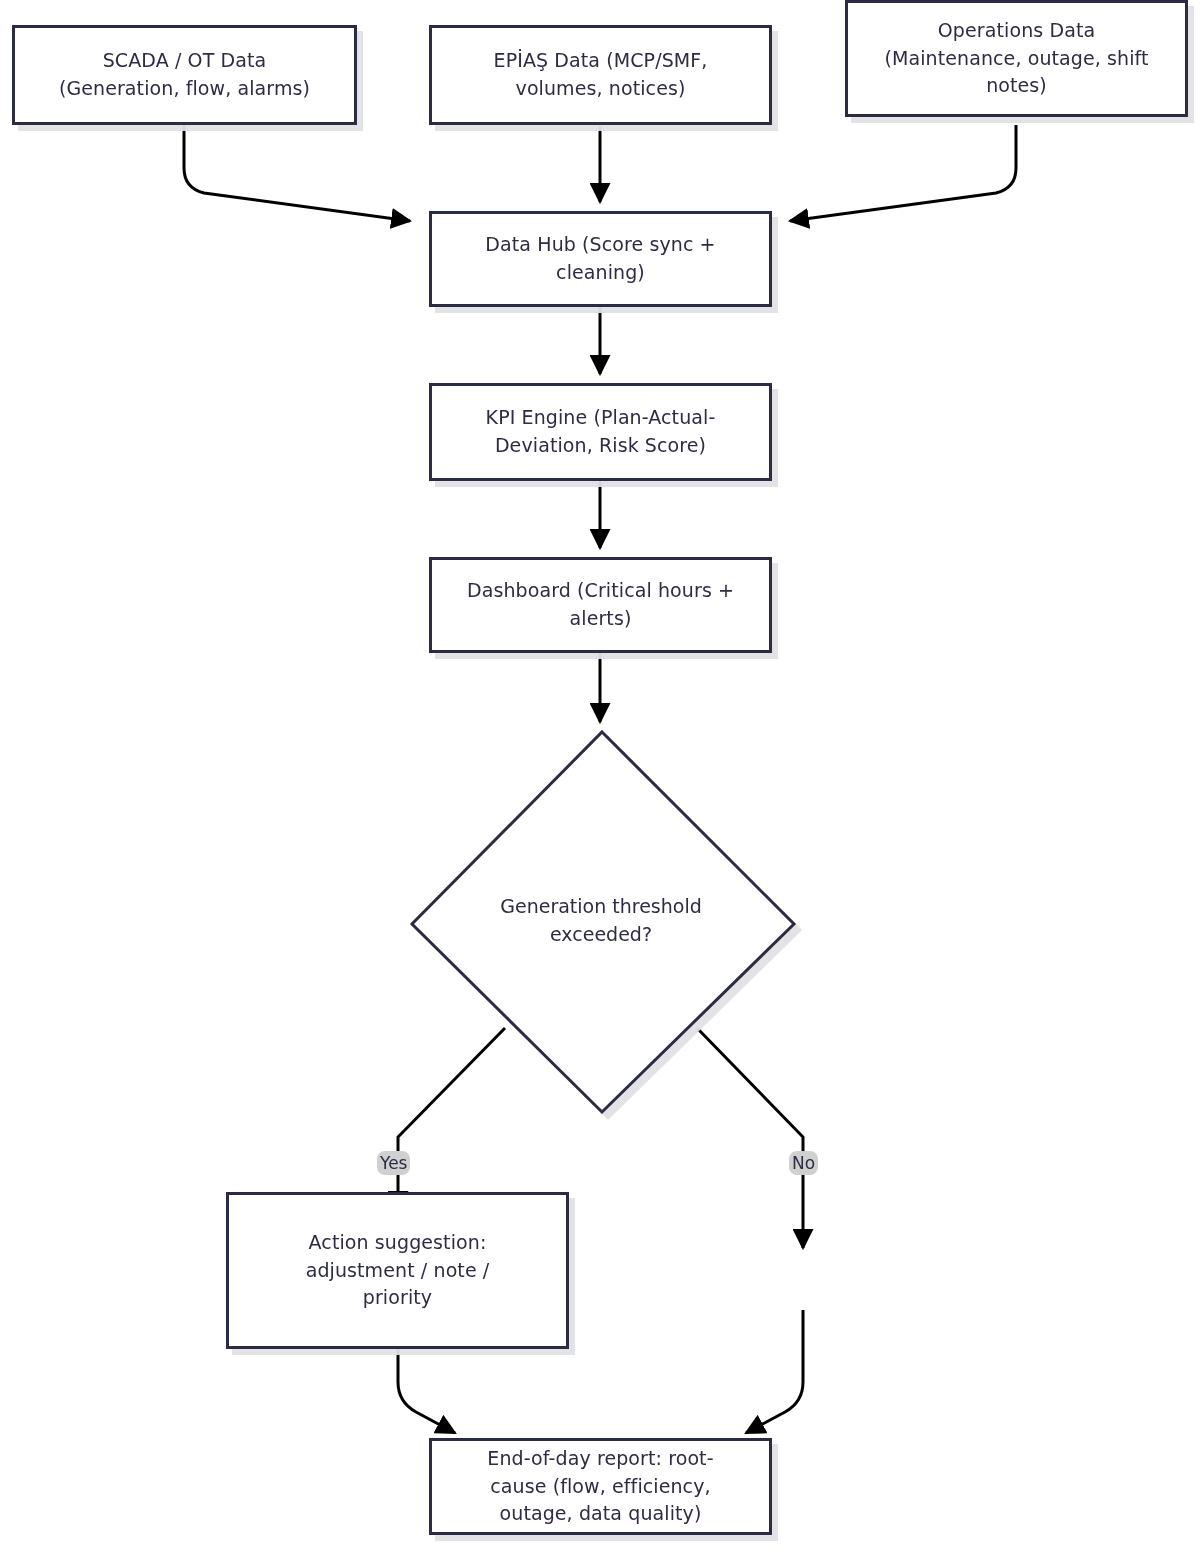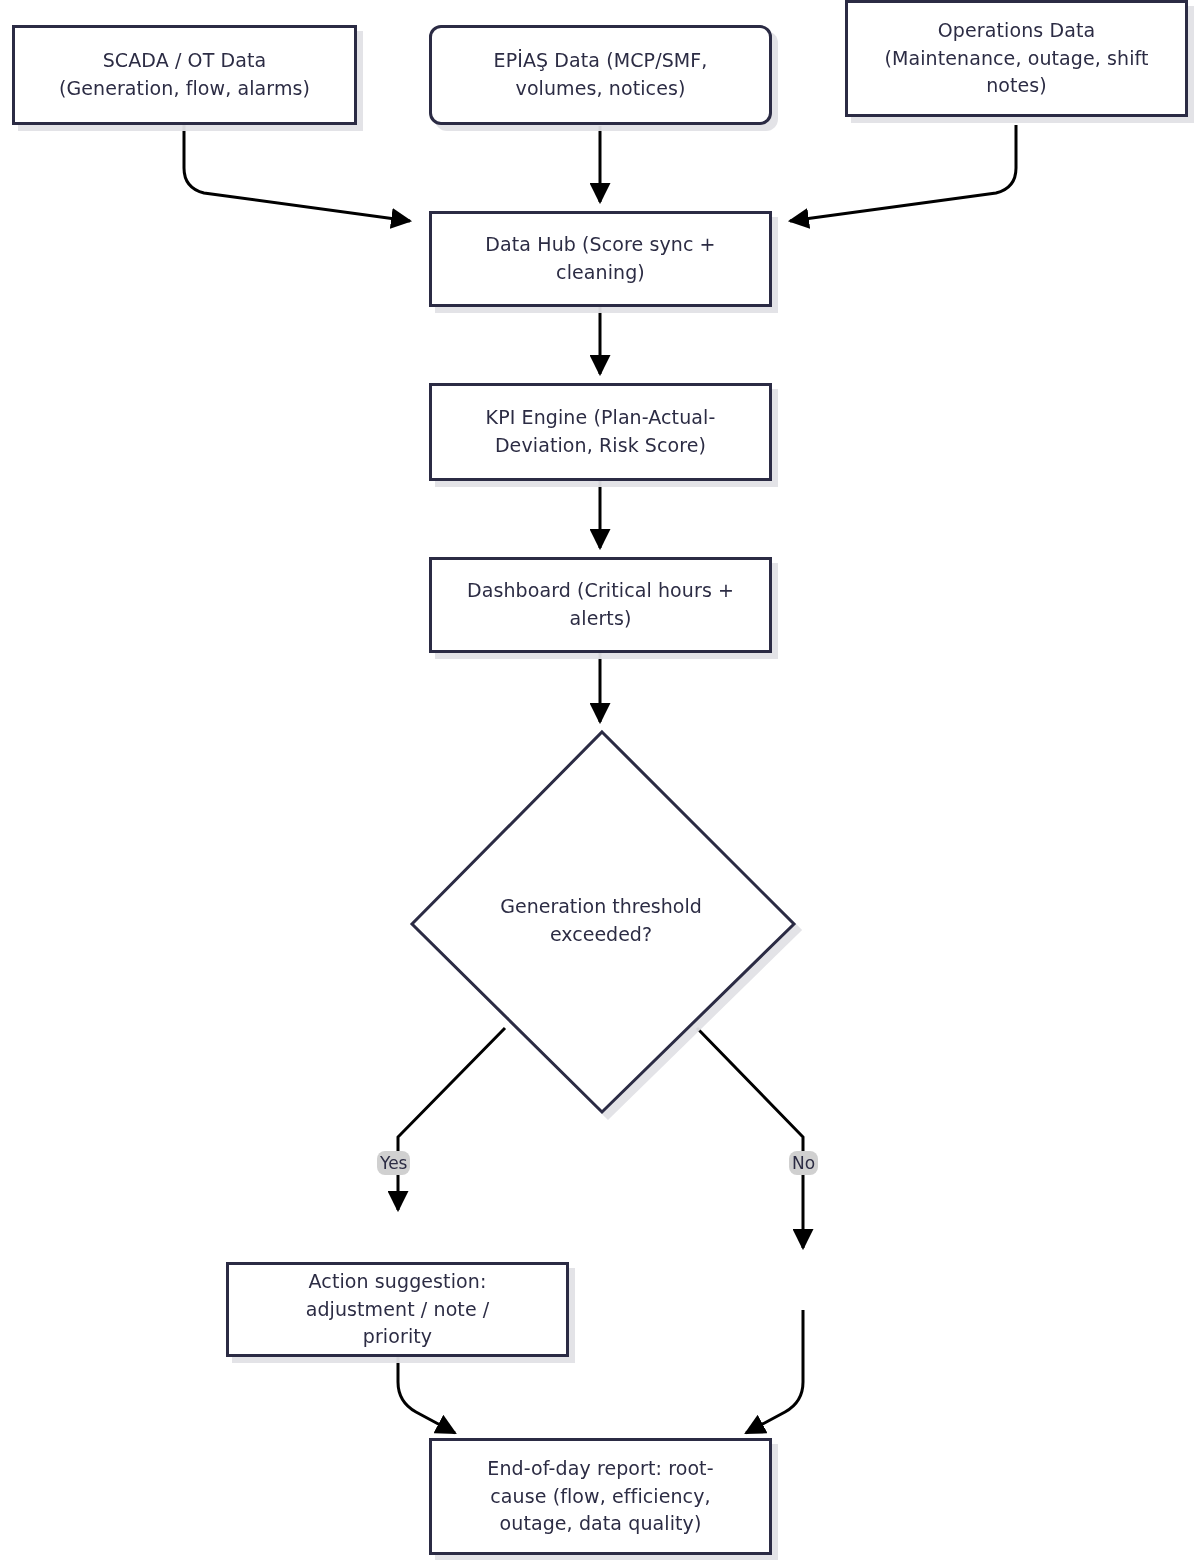--- a/index.html
+++ b/index.html
@@ -117,21 +117,21 @@
     <path d="M 398 1345 L 398 1382 Q 398 1402 416 1412 L 455 1433" fill="none" stroke="#000000" stroke-width="3" marker-end="url(#arrow)"></path>
 
     <path d="M 803 1310 L 803 1382 Q 803 1402 785 1412 L 746 1433" fill="none" stroke="#000000" stroke-width="3" marker-end="url(#arrow)"></path>
   </svg>
 
   <div class="node" style="left:12px; top:25px; width:345px; height:100px;">
     <span class="label">SCADA / OT Data
 (Generation, flow, alarms)</span>
   </div>
 
-  <div class="node" style="left:429px; top:25px; width:343px; height:100px;border-radius:12px;">
+  <div class="node" style="left:429px; top:25px; width:343px; height:100px;">
     <span class="label">EPİAŞ Data (MCP/SMF,
 volumes, notices)</span>
   </div>
 
   <div class="node" style="left:845px; top:0; width:343px; height:117px;">
     <span class="label">Operations Data
 (Maintenance, outage, shift
 notes)</span>
   </div>
 
@@ -155,26 +155,26 @@
       <polygon points="196,6 388,198 196,386 6,198" fill="#ffffff" stroke="#2b2b44" stroke-width="3" style="filter: drop-shadow(6px 6px 0 rgba(225,225,230,0.95));"></polygon>
     </svg>
     <div class="diamond-label">Generation threshold
 exceeded?</div>
   </div>
 
   <div class="edge-label" style="left:377px; top:1151px;">Yes</div>
 
   <div class="edge-label" style="left:789px; top:1151px;">No</div>
 
-  <div class="node" style="left:226px; top:1262px; width:343px; height:95px;">
+  <div class="node" style="left:226px; top:1192px; width:343px; height:157px;">
     <span class="label">Action suggestion:
 adjustment / note /
 priority</span>
   </div>
 
 
-  <div class="node" style="left:429px; top:1438px; width:343px; height:117px;">
+  <div class="node" style="left:429px; top:1438px; width:343px; height:97px;">
     <span class="label">End-of-day report: root-
 cause (flow, efficiency,
 outage, data quality)</span>
   </div>
 
 </div>
 
 </body></html>

